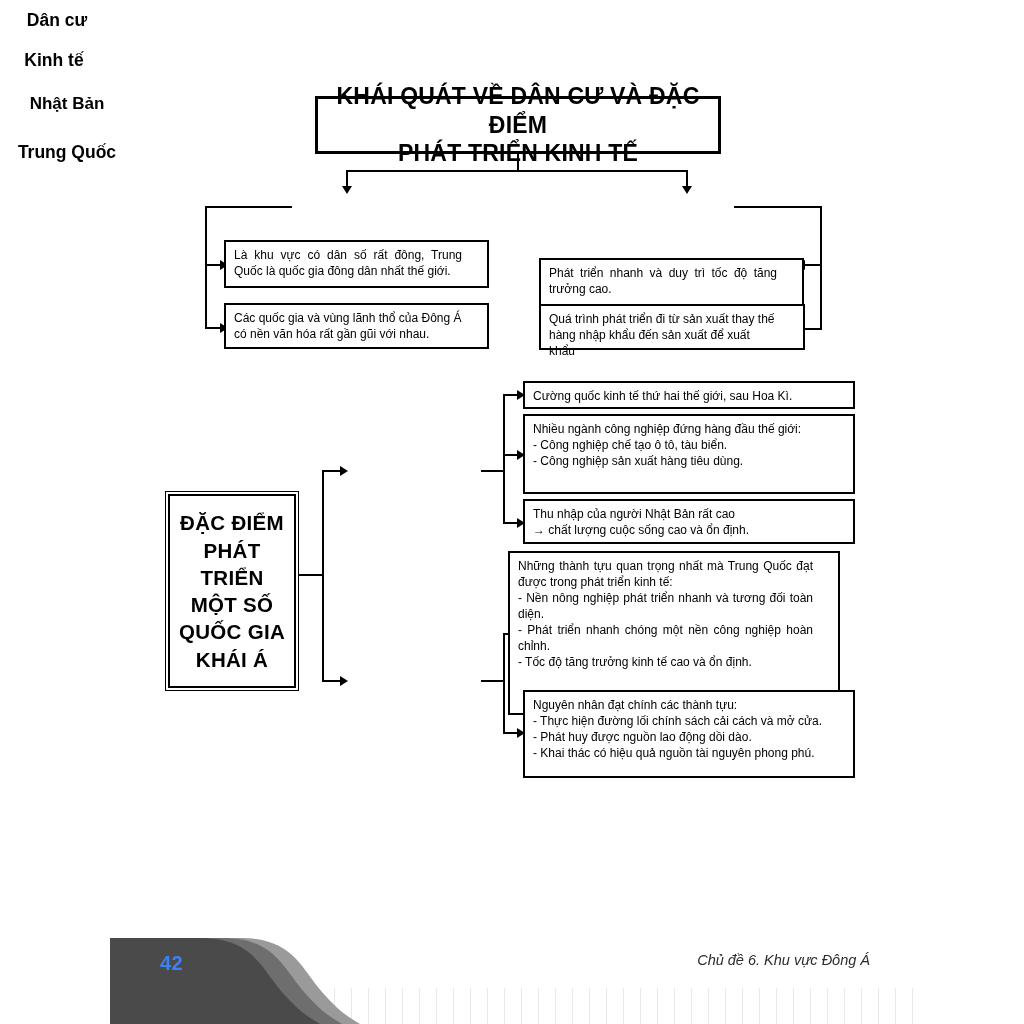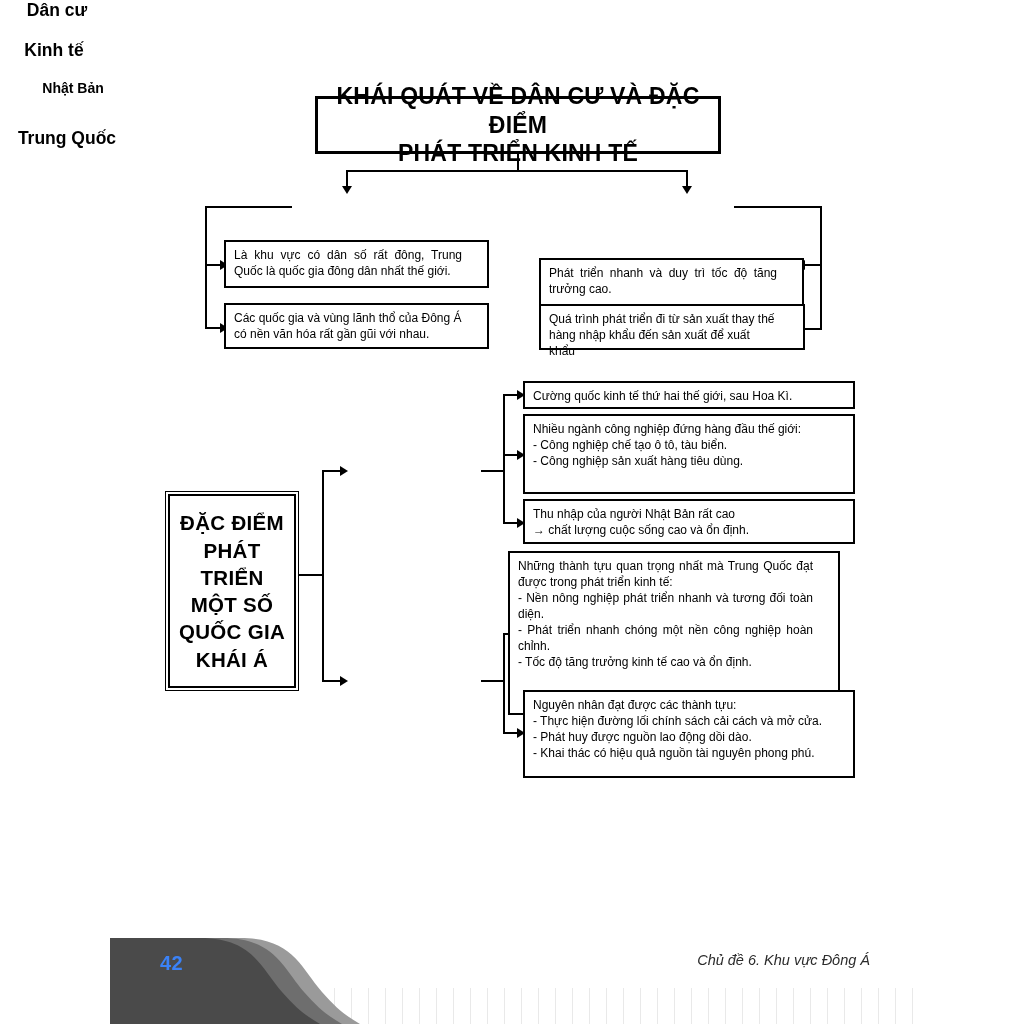--- a/index.html
+++ b/index.html
@@ -35,21 +35,21 @@
     align-items: center;
     justify-content: center;
     text-align: center;
     font-weight: bold;
     letter-spacing: .2px;
   }
   .node {
     border-width: 2.5px;
     border-radius: 9px;
     display: flex;
-    align-items: flex-start;
+    align-items: center;
     justify-content: center;
     font-weight: bold;
     text-align: center;
   }
   .leaf {
     border-width: 2px;
     padding: 5px 25px 5px 8px;
     line-height: 1.34;
     font-size: 12px;
   }
@@ -195,21 +195,21 @@
 
   <div class="ln h" style="left:299px; top:574px; width:25px;"></div>
   <div class="ln v" style="left:322px; top:470px; height:212px;"></div>
 
   <div class="ln h" style="left:322px; top:470px; width:20px;"></div>
   <div class="arrow right" style="left:340px; top:466px;"></div>
 
   <div class="ln h" style="left:322px; top:680px; width:20px;"></div>
   <div class="arrow right" style="left:340px; top:676px;"></div>
 
-  <div class="node" style="left:347px; top:446px; width:134px; height:48px; font-size:14px;margin-left:6px;">
+  <div class="node" style="left:347px; top:446px; width:134px; height:48px; font-size:17px;">
     <span>Nhật Bản</span>
   </div>
 
   <div class="node" style="left:347px; top:656px; width:134px; height:48px; font-size:17.5px;">
     <span>Trung Quốc</span>
   </div>
 
   <div class="ln h" style="left:481px; top:470px; width:24px;"></div>
   <div class="ln v" style="left:503px; top:394px; height:130px;"></div>
   <div class="ln h" style="left:503px; top:394px; width:16px;"></div>
@@ -239,21 +239,21 @@
   <div class="ln h" style="left:503px; top:732px; width:16px;"></div>
   <div class="arrow right" style="left:517px; top:728px;"></div>
 
   <div class="box leaf" style="left:508px; top:551px; width:332px; height:164px;">
     <p class="just">Những thành tựu quan trọng nhất mà Trung Quốc đạt được trong phát triển kinh tế:</p>
     <p class="just">- Nền nông nghiệp phát triển nhanh và tương đối toàn diện.</p>
     <p class="just">- Phát triển nhanh chóng một nền công nghiệp hoàn chỉnh.</p>
     <p>- Tốc độ tăng trưởng kinh tế cao và ổn định.</p>
   </div>
   <div class="box leaf" style="left:523px; top:690px; width:332px; height:88px;">
-    <p>Nguyên nhân đạt được các thành tựu:</p>
+    <p>Nguyên nhân đạt chính các thành tựu:</p>
     <p>- Thực hiện đường lối chính sách cải cách và mở  cửa.</p>
     <p>- Phát huy được nguồn lao động dồi dào.</p>
     <p>- Khai thác có hiệu quả nguồn tài nguyên phong phú.</p>
   </div>
 
   <div id="stripes"></div>
 
   <div id="footer">
     <svg width="1024" height="104" viewBox="0 0 1024 104" style="position:absolute; left:0; top:0;">
       <path fill="#9a9a9a" d="M110,18 L240,18 C292,18 300,46 322,72 C336,88 346,96 360,104 L110,104 Z"></path>

